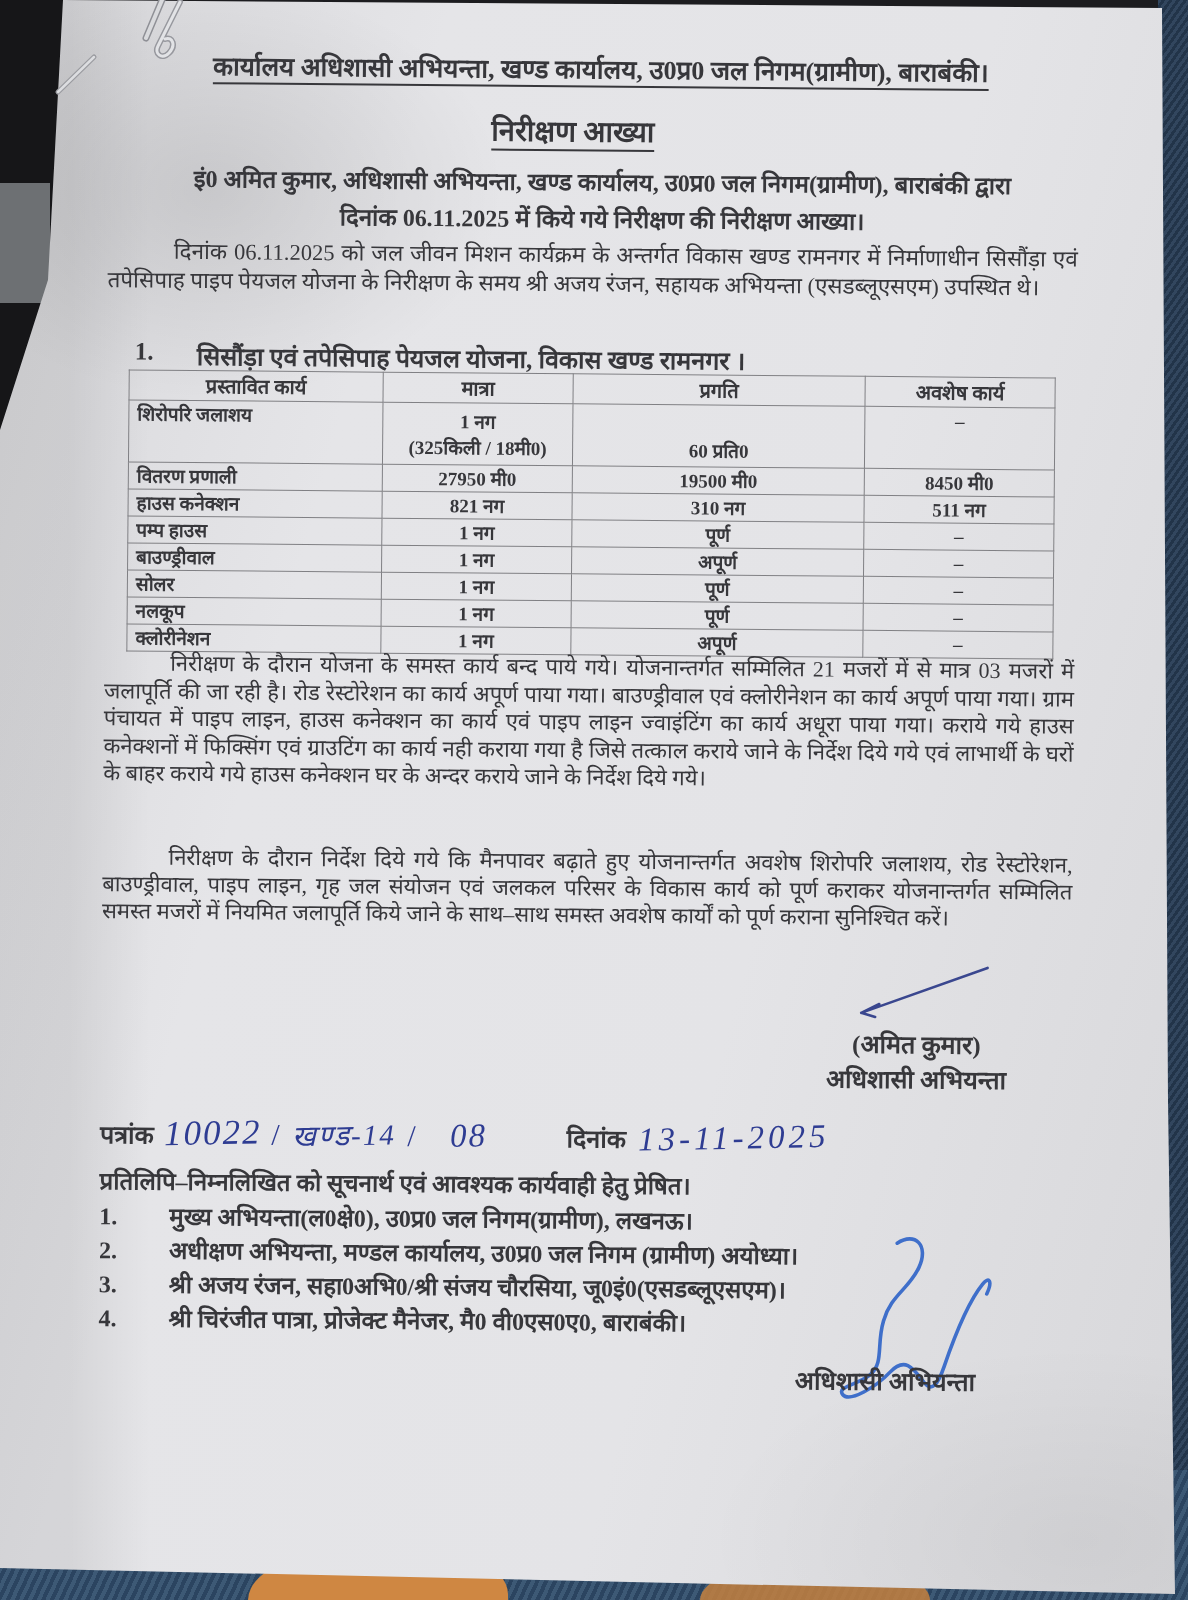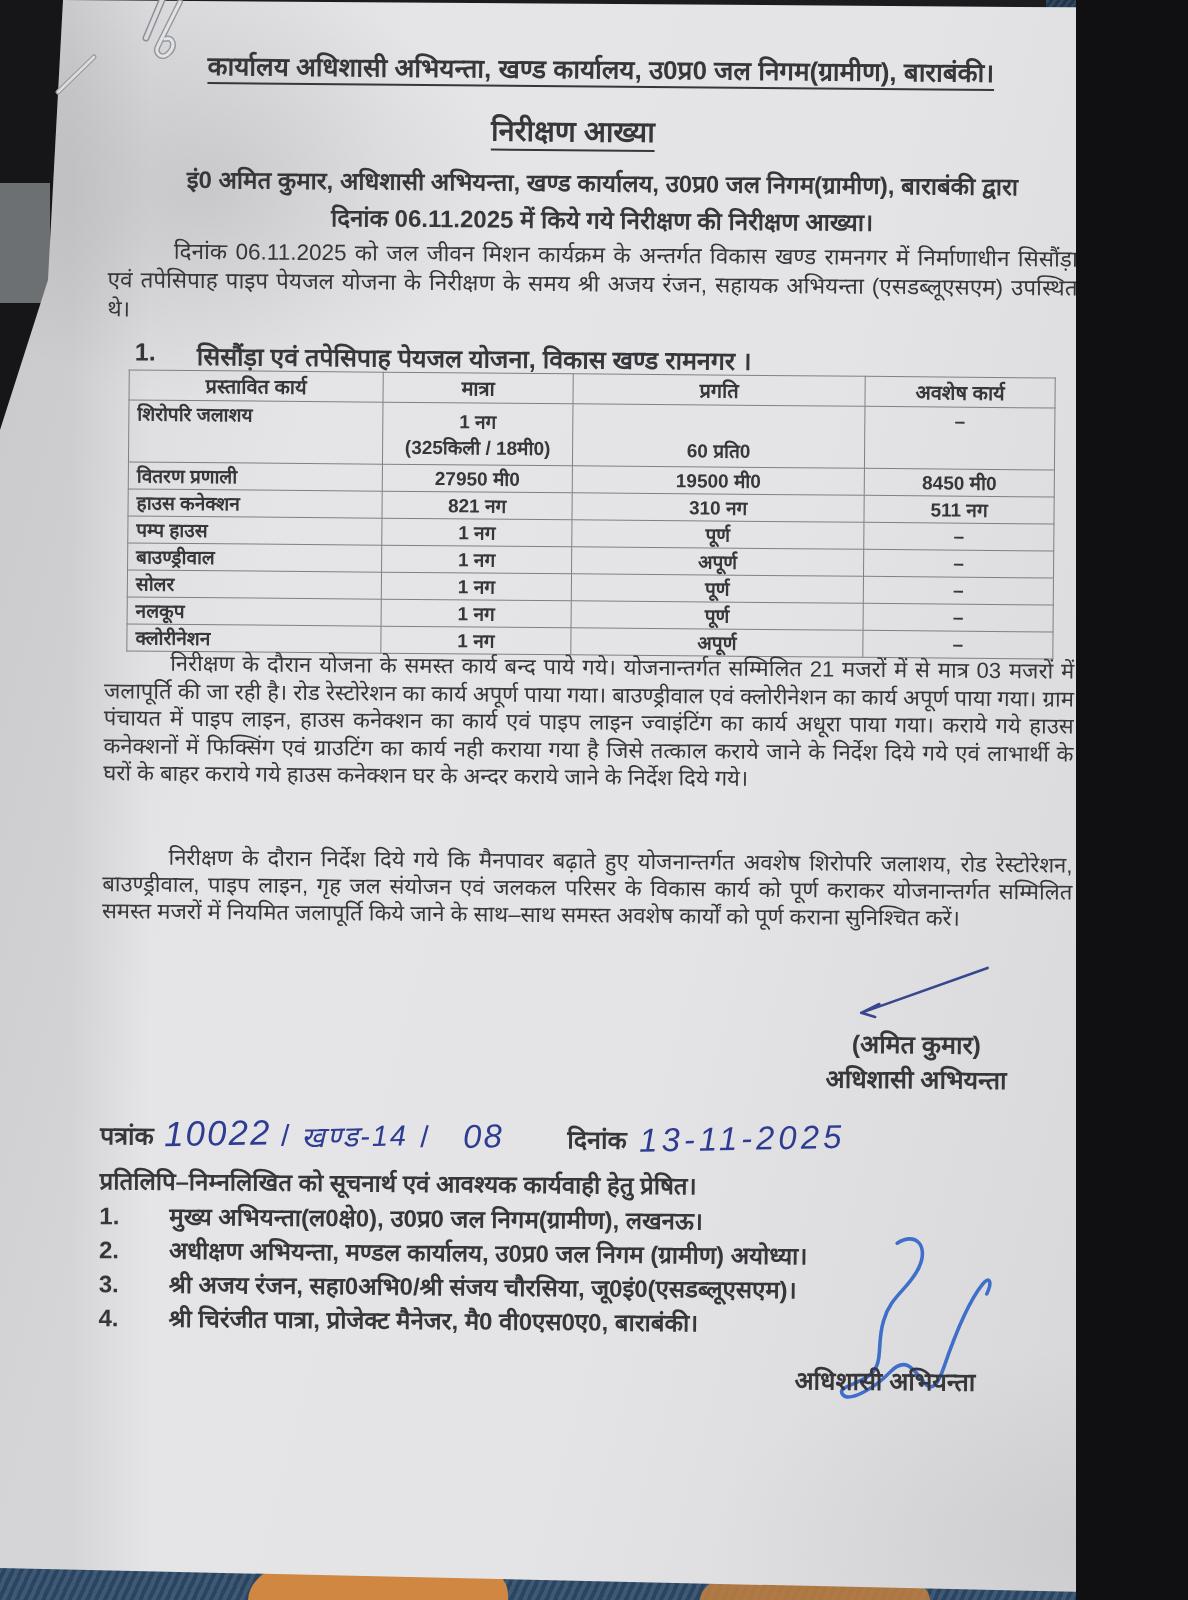--- a/index.html
+++ b/index.html
@@ -1,17 +1,17 @@
 <!DOCTYPE html>
 <html><head>
 <meta charset="utf-8">
 <style>
   html,body{margin:0;padding:0;background:#101013;}
-  .canvas{position:relative;width:1076px;height:1600px;overflow:hidden;
-    background:#1c1c1f;font-family:Liberation Sans, sans-serif;}
+  .canvas{position:relative;width:1188px;height:1600px;overflow:hidden;
+    background:#1c1c1f;font-family:Liberation Serif, serif;}
 
   
   .bg-topleft{position:absolute;left:0;top:0;width:110px;height:460px;background:#161618;}
   .bg-gray-object{position:absolute;left:0;top:183px;width:50px;height:120px;background:#6d7073;}
   .denim-right{position:absolute;right:0;top:0;width:30px;height:100%;
     background:repeating-linear-gradient(125deg,#32465e 0 3px,#223449 3px 6px);}
   .denim-bottom{position:absolute;left:0;bottom:0;width:100%;height:130px;
     background:repeating-linear-gradient(115deg,#3d5975 0 4px,#2b4460 4px 8px);}
   .orange-blob-1{position:absolute;left:248px;bottom:0;width:260px;height:58px;
     background:#cf8742;border-radius:55% 45% 0 0/100% 90% 0 0;}
@@ -68,21 +68,21 @@
     font-weight:600;line-height:35px;}
   .sign-top svg{display:block;margin:0 auto 6px auto;}
 
   .hw{color:#2e3c92;font-style:italic;font-weight:500;letter-spacing:2px;
     display:inline-block;transform:rotate(-1.6deg);}
   .letter-line{left:110px;top:1112px;width:990px;font-size:25px;font-weight:700;
     display:flex;align-items:baseline;}
   .letter-line .hw-num{font-size:35px;margin:0 10px;}
   .letter-line .hw-mid{font-size:29px;margin:0 12px;}
   .letter-line .hw-code{font-size:33px;margin-left:34px;margin-right:40px;}
-  .letter-line .dinank{margin-left:24px;}
+  .letter-line .dinank{margin-left:40px;}
   .letter-line .hw-date{font-size:33px;margin-left:12px;letter-spacing:4px;}
   .hw-slash{color:#2e3c92;font-weight:500;font-size:30px;}
 
   .copies-intro{left:110px;top:1163px;font-size:24px;font-weight:600;}
   .copies-list{left:110px;top:1199px;width:900px;font-size:24px;font-weight:600;}
   .copies-list .row{display:flex;line-height:34px;}
   .copies-list .n{width:70px;flex:none;}
 
   .sign-bottom-svg{left:840px;top:1226px;}
   .sign-bottom-title{left:772px;top:1356px;width:250px;text-align:center;

